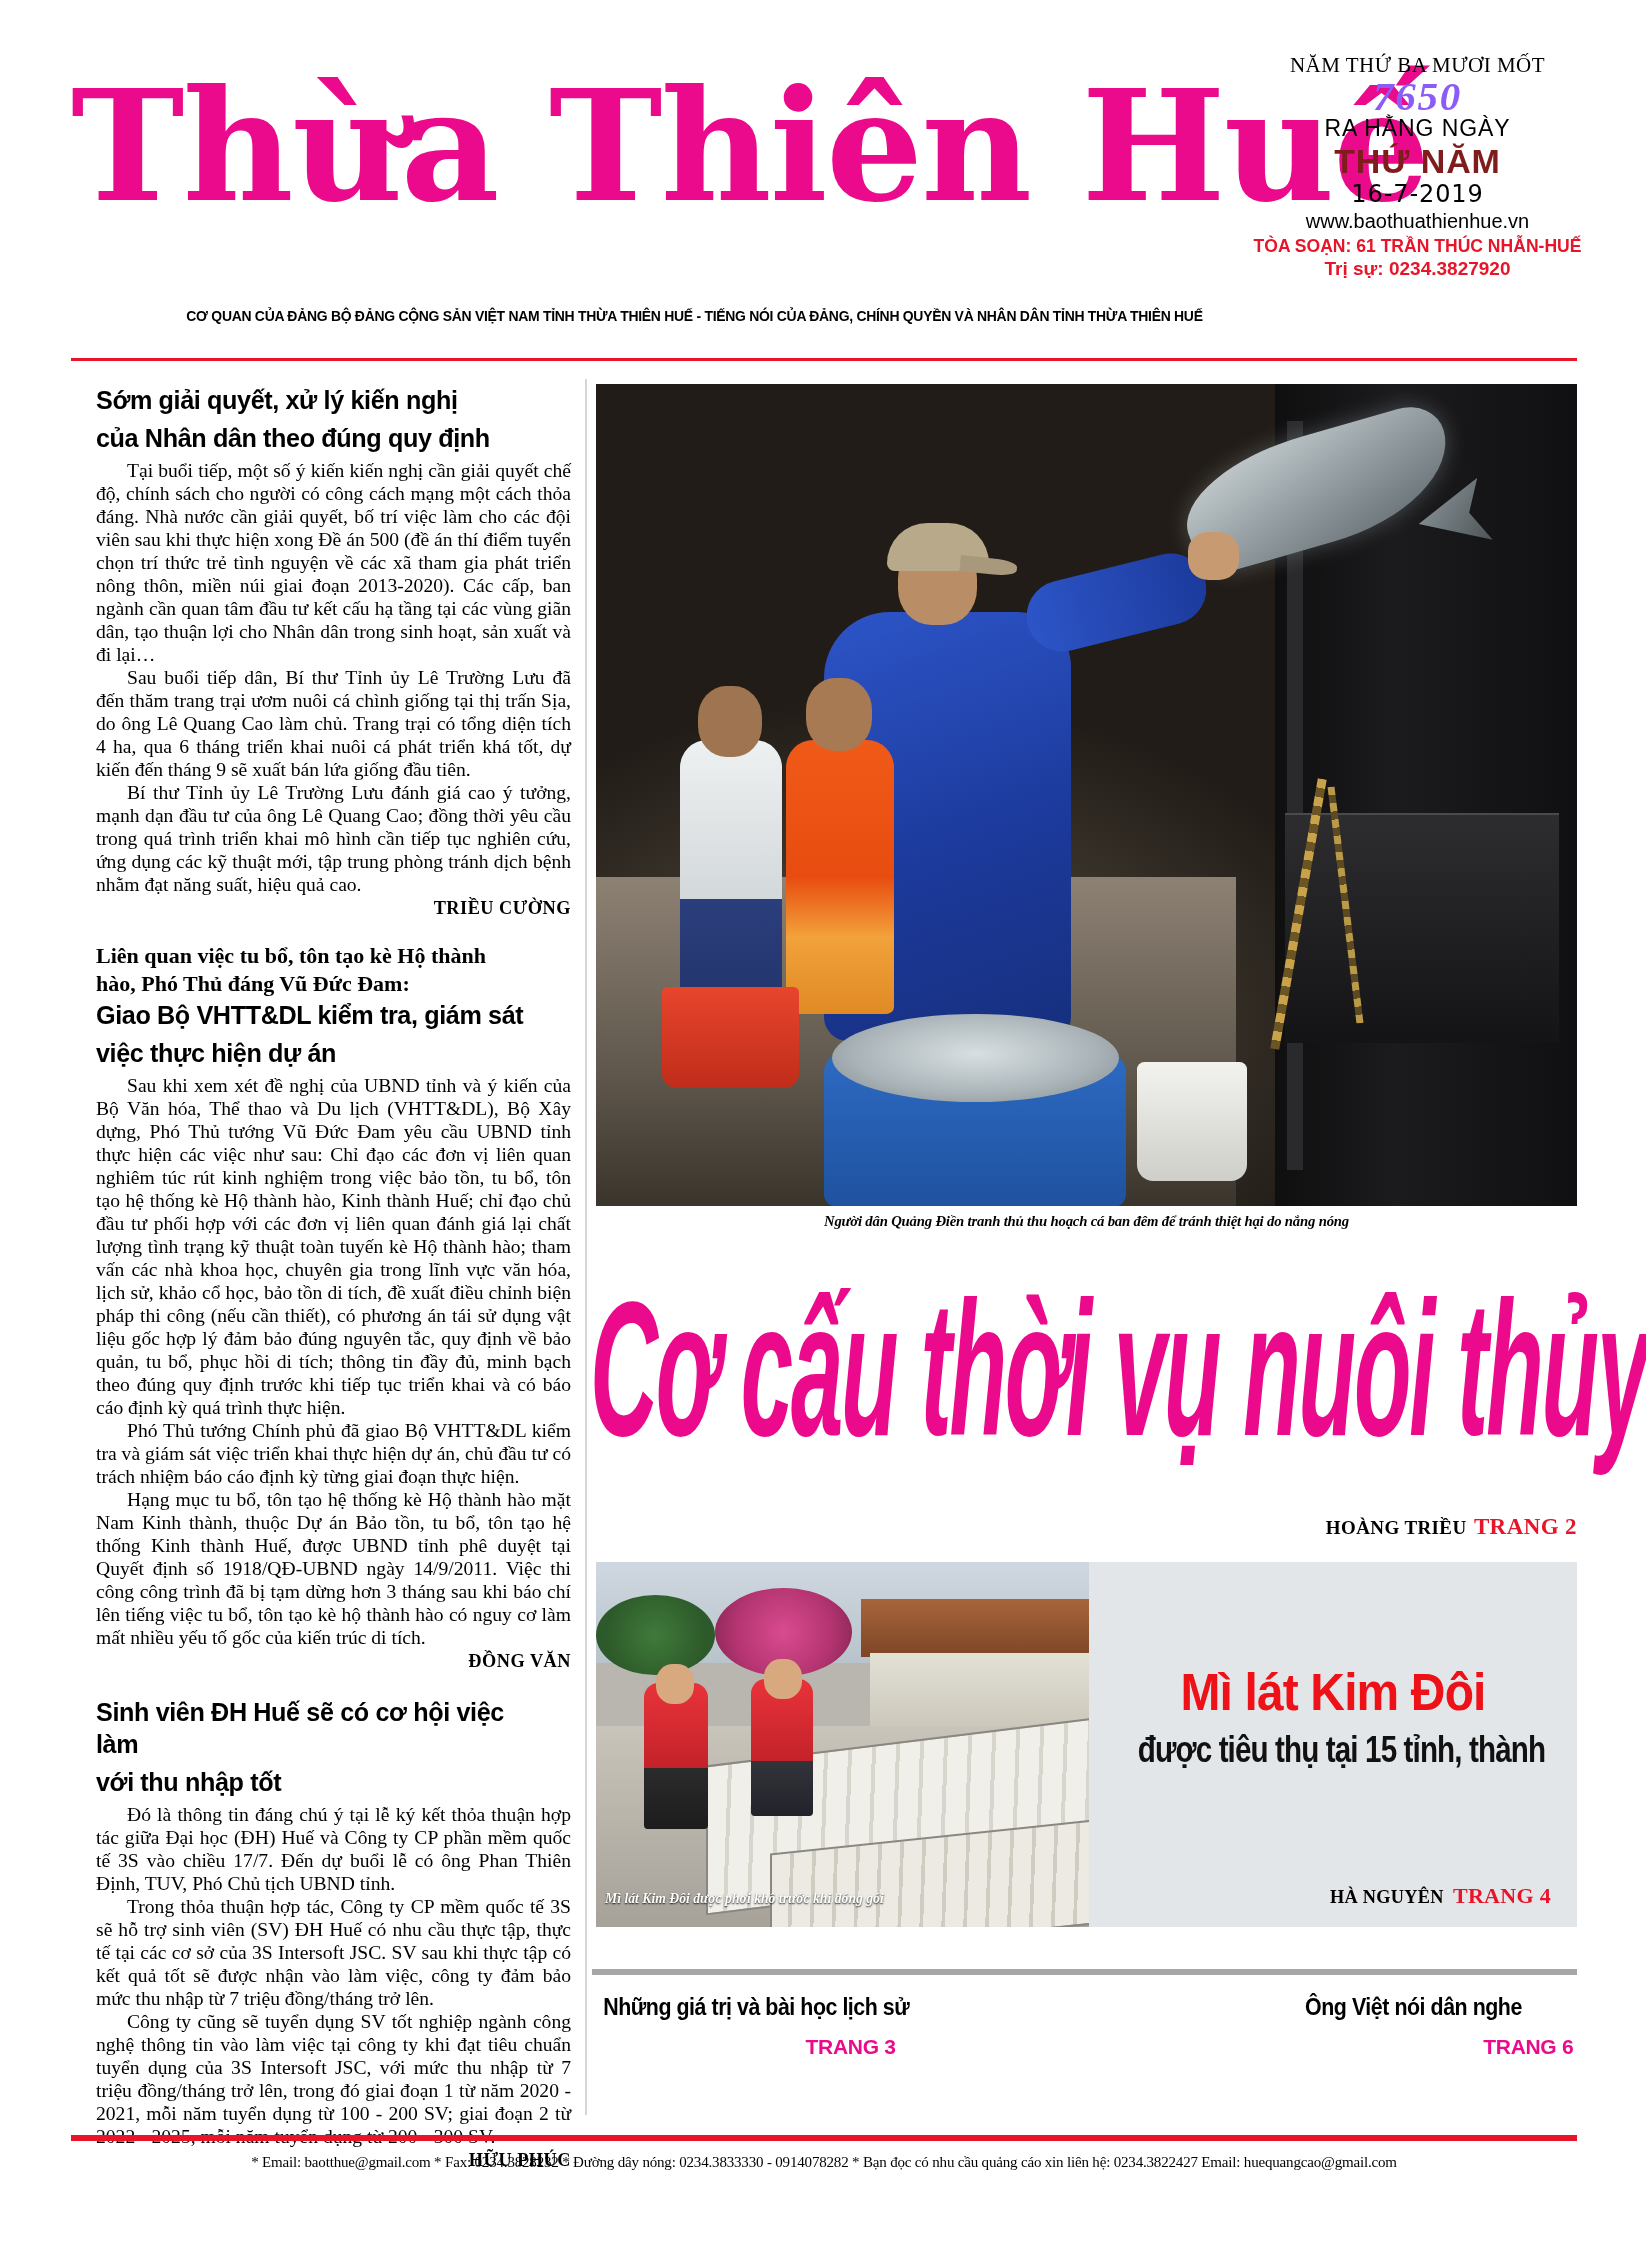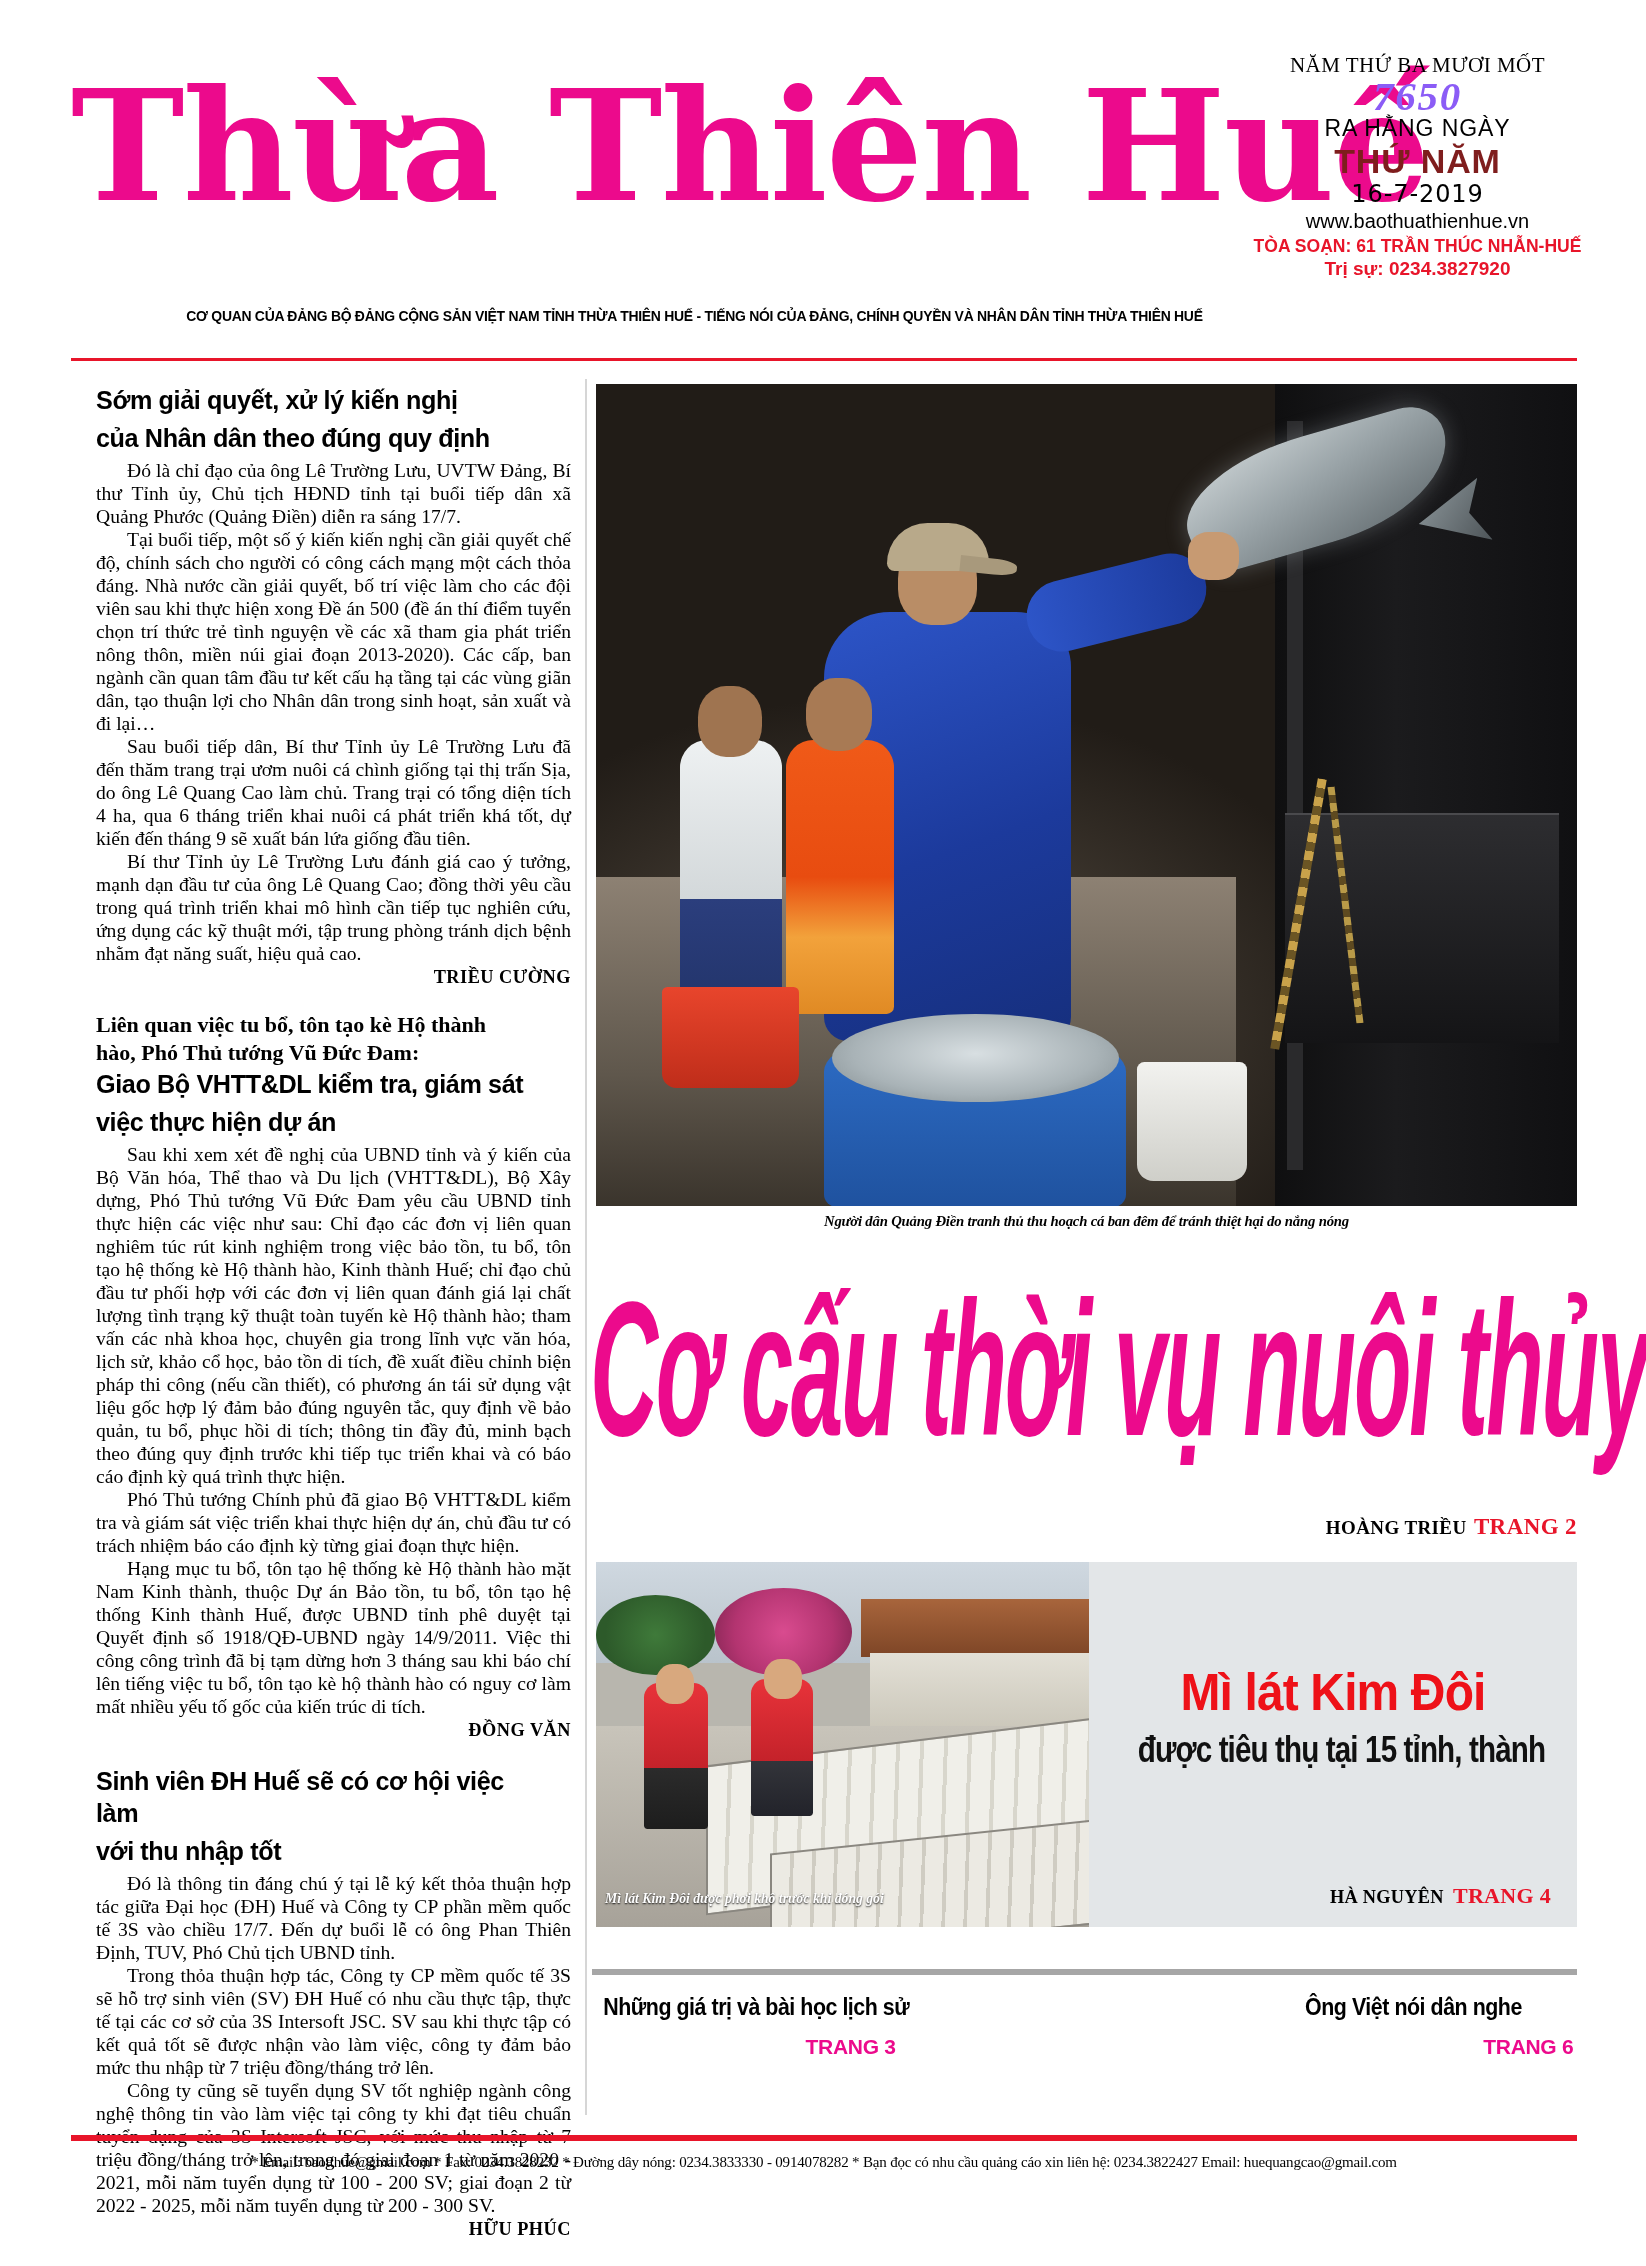--- a/index.html
+++ b/index.html
@@ -538,32 +538,31 @@
   </div>
 
   <div class="rule-red-top"></div>
   <div class="col-divider"></div>
 
   <div class="col1">
 
     <div>
       <div class="hl-sans">Sớm giải quyết, xử lý kiến nghị</div>
       <div class="hl-sans">của Nhân dân theo đúng quy định</div>
-      <p class="body-p">Đó là chỉ đạo của ông Lê Trường Lưu, UVTW Đảng, Bí thư Tỉnh ủy, Chủ tịch HĐND tỉnh tại buổi tiếp dân xã Quảng Phước (Quảng Điền) diễn ra sáng 17/7.</p>
       <p class="body-p">Tại buổi tiếp, một số ý kiến kiến nghị cần giải quyết chế độ, chính sách cho người có công cách mạng một cách thỏa đáng. Nhà nước cần giải quyết, bố trí việc làm cho các đội viên sau khi thực hiện xong Đề án 500 (đề án thí điểm tuyển chọn trí thức trẻ tình nguyện về các xã tham gia phát triển nông thôn, miền núi giai đoạn 2013-2020). Các cấp, ban ngành cần quan tâm đầu tư kết cấu hạ tầng tại các vùng giãn dân, tạo thuận lợi cho Nhân dân trong sinh hoạt, sản xuất và đi lại…</p>
       <p class="body-p">Sau buổi tiếp dân, Bí thư Tỉnh ủy Lê Trường Lưu đã đến thăm trang trại ươm nuôi cá chình giống tại thị trấn Sịa, do ông Lê Quang Cao làm chủ. Trang trại có tổng diện tích 4 ha, qua 6 tháng triển khai nuôi cá phát triển khá tốt, dự kiến đến tháng 9 sẽ xuất bán lứa giống đầu tiên.</p>
       <p class="body-p">Bí thư Tỉnh ủy Lê Trường Lưu đánh giá cao ý tưởng, mạnh dạn đầu tư của ông Lê Quang Cao; đồng thời yêu cầu trong quá trình triển khai mô hình cần tiếp tục nghiên cứu, ứng dụng các kỹ thuật mới, tập trung phòng tránh dịch bệnh nhằm đạt năng suất, hiệu quả cao.</p>
       <p class="byline">TRIỀU CƯỜNG</p>
     </div>
 
     <div class="block-gap"></div>
 
     <div>
       <div class="hl-kicker">Liên quan việc tu bổ, tôn tạo kè Hộ thành</div>
-      <div class="hl-kicker">hào, Phó Thủ tướng Vũ Đức Đam:</div>
+      <div class="hl-kicker">hào, Phó Thủ đáng Vũ Đức Đam:</div>
       <div class="hl-sans">Giao Bộ VHTT&amp;DL kiểm tra, giám sát</div>
       <div class="hl-sans">việc thực hiện dự án</div>
       <p class="body-p">Sau khi xem xét đề nghị của UBND tỉnh và ý kiến của Bộ Văn hóa, Thể thao và Du lịch (VHTT&amp;DL), Bộ Xây dựng, Phó Thủ tướng Vũ Đức Đam yêu cầu UBND tỉnh thực hiện các việc như sau: Chỉ đạo các đơn vị liên quan nghiêm túc rút kinh nghiệm trong việc bảo tồn, tu bổ, tôn tạo hệ thống kè Hộ thành hào, Kinh thành Huế; chỉ đạo chủ đầu tư phối hợp với các đơn vị liên quan đánh giá lại chất lượng tình trạng kỹ thuật toàn tuyến kè Hộ thành hào; tham vấn các nhà khoa học, chuyên gia trong lĩnh vực văn hóa, lịch sử, khảo cổ học, bảo tồn di tích, đề xuất điều chỉnh biện pháp thi công (nếu cần thiết), có phương án tái sử dụng vật liệu gốc hợp lý đảm bảo đúng nguyên tắc, quy định về bảo quản, tu bổ, phục hồi di tích; thông tin đầy đủ, minh bạch theo đúng quy định trước khi tiếp tục triển khai và có báo cáo định kỳ quá trình thực hiện.</p>
       <p class="body-p">Phó Thủ tướng Chính phủ đã giao Bộ VHTT&amp;DL kiểm tra và giám sát việc triển khai thực hiện dự án, chủ đầu tư có trách nhiệm báo cáo định kỳ từng giai đoạn thực hiện.</p>
       <p class="body-p">Hạng mục tu bổ, tôn tạo hệ thống kè Hộ thành hào mặt Nam Kinh thành, thuộc Dự án Bảo tồn, tu bổ, tôn tạo hệ thống Kinh thành Huế, được UBND tỉnh phê duyệt tại Quyết định số 1918/QĐ-UBND ngày 14/9/2011. Việc thi công công trình đã bị tạm dừng hơn 3 tháng sau khi báo chí lên tiếng việc tu bổ, tôn tạo kè hộ thành hào có nguy cơ làm mất nhiều yếu tố gốc của kiến trúc di tích.</p>
       <p class="byline">ĐỒNG VĂN</p>
     </div>
 
     <div class="block-gap"></div>
 

